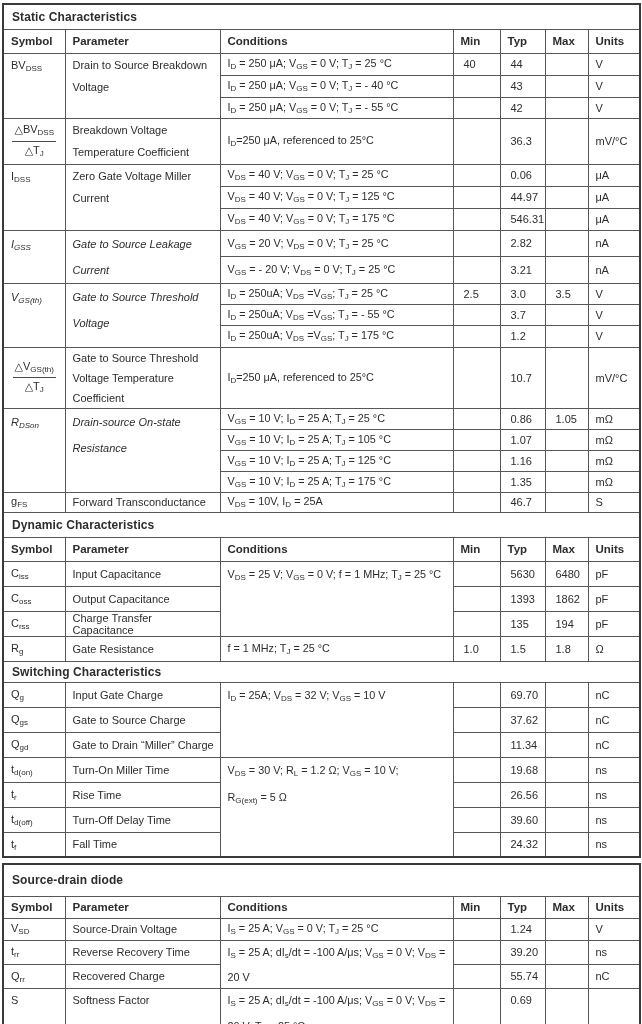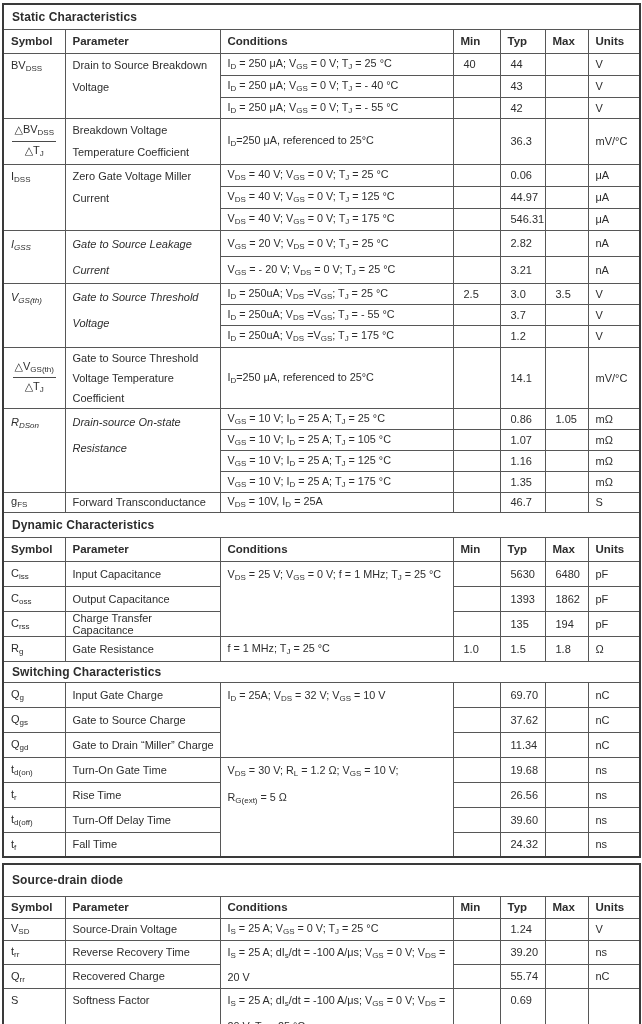--- a/index.html
+++ b/index.html
@@ -160,21 +160,21 @@
   <tr style="height:60px">
     <td class="fr">
       <span class="frac">
         <span class="fnum">△V<span class="sb">GS(th)</span></span>
         <span class="fden">△T<span class="sb">J</span></span>
       </span>
     </td>
     <td class="lh20">Gate to Source Threshold Voltage Temperature Coefficient</td>
     <td class="c">I<span class="sb">D</span>=250 μA, referenced to 25°C</td>
     <td></td>
-    <td class="num">14.1</td>
+    <td class="num">10.7</td>
     <td></td>
     <td>mV/°C</td>
   </tr>
 
   <tr style="height:21px">
     <td rowspan="4" class="vt lh21">R<span class="sb">DSon</span></td>
     <td rowspan="4" class="vt lh21">Drain-source On-state Resistance</td>
     <td class="c">V<span class="sb">GS</span> = 10 V; I<span class="sb">D</span> = 25 A; T<span class="sb">J</span> = 25 °C</td>
     <td></td>
     <td class="num">0.86</td>
@@ -283,21 +283,21 @@
   <tr style="height:25px">
     <td>Q<span class="sb">gd</span></td>
     <td>Gate to Drain “Miller” Charge</td>
     <td></td>
     <td class="num">11.34</td>
     <td></td>
     <td>nC</td>
   </tr>
   <tr style="height:25px">
     <td>t<span class="sb">d(on)</span></td>
-    <td>Turn-On Gate Time</td>
+    <td>Turn-On Miller Time</td>
     <td rowspan="4" class="c vt lh25">V<span class="sb">DS</span> = 30 V; R<span class="sb">L</span> = 1.2 Ω; V<span class="sb">GS</span> = 10 V;<br>R<span class="sb">G(ext)</span> = 5 Ω</td>
     <td></td>
     <td class="num">19.68</td>
     <td></td>
     <td>ns</td>
   </tr>
   <tr style="height:25px">
     <td>t<span class="sb">r</span></td>
     <td>Rise Time</td>
     <td></td>

